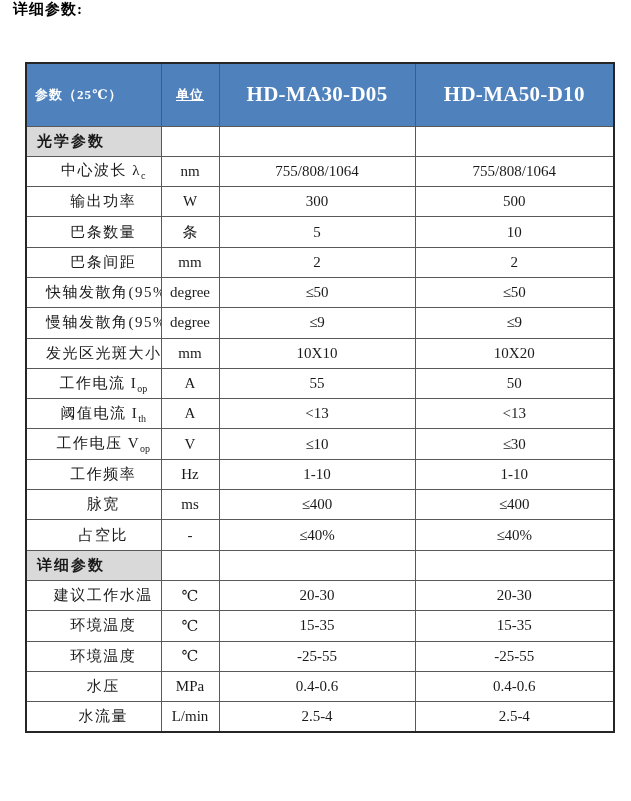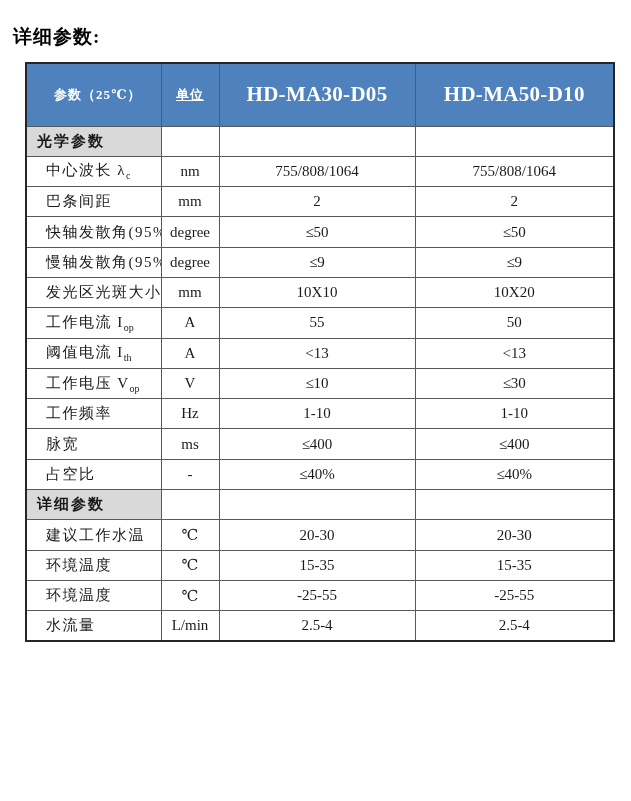--- a/index.html
+++ b/index.html
@@ -14,22 +14,22 @@
   html,body{width:631px;background:#ffffff;}
   body{
     position:relative;
     height:801px;
     font-family:"Liberation Serif","DejaVu Serif",serif;
     color:var(--text);
   }
   .page-title{
     position:absolute;
     left:13px;
-    top:24px;
-    font-size:19px;
+    top:0;
+    font-size:15px;
     font-weight:bold;
     letter-spacing:1px;
     color:#000;
   }
   table.spec{
     position:absolute;
     left:25px;
     top:62px;
     width:588px;
     border-collapse:collapse;
@@ -49,30 +49,30 @@
   thead tr{height:63px;}
   tbody tr{height:30.3px;}
   th{
     background:var(--header-bg);
     color:var(--header-text);
     font-weight:bold;
     text-align:center;
     vertical-align:middle;
   }
   th.param-header{
-    text-align:center;
+    text-align:left;
     padding-left:8px;
     font-size:13px;
     letter-spacing:1px;
     margin-top:10px;
   }
   th.unit-header{font-size:13px;letter-spacing:1px;text-decoration:underline;}
   th.model-header{font-size:21px;letter-spacing:.3px;}
   td.label-cell{
-    text-align:left;
+    text-align:center;
     padding-left:19px;
     letter-spacing:1.5px;
     margin-top:28px;
   }
   td.section-cell{
     background:var(--section-bg);
     font-weight:bold;
     text-align:left;
     padding-left:10px;
     letter-spacing:2px;
@@ -108,20 +108,32 @@
         <td class="value-cell"></td>
         <td class="value-cell"></td>
       </tr>
       <tr>
         <td class="label-cell">中心波长 λ<sub>c</sub></td>
         <td class="unit-cell">nm</td>
         <td class="value-cell">755/808/1064</td>
         <td class="value-cell">755/808/1064</td>
       </tr>
       <tr>
+        <td class="label-cell">输出功率</td>
+        <td class="unit-cell">W</td>
+        <td class="value-cell">300</td>
+        <td class="value-cell">500</td>
+      </tr>
+      <tr>
+        <td class="label-cell">巴条数量</td>
+        <td class="unit-cell">条</td>
+        <td class="value-cell">5</td>
+        <td class="value-cell">10</td>
+      </tr>
+      <tr>
         <td class="label-cell">巴条间距</td>
         <td class="unit-cell">mm</td>
         <td class="value-cell">2</td>
         <td class="value-cell">2</td>
       </tr>
       <tr>
         <td class="label-cell">快轴发散角(95%)</td>
         <td class="unit-cell">degree</td>
         <td class="value-cell">≤50</td>
         <td class="value-cell">≤50</td>
@@ -192,19 +204,25 @@
         <td class="value-cell">15-35</td>
         <td class="value-cell">15-35</td>
       </tr>
       <tr>
         <td class="label-cell">环境温度</td>
         <td class="unit-cell">℃</td>
         <td class="value-cell">-25-55</td>
         <td class="value-cell">-25-55</td>
       </tr>
       <tr>
+        <td class="label-cell">水压</td>
+        <td class="unit-cell">MPa</td>
+        <td class="value-cell">0.4-0.6</td>
+        <td class="value-cell">0.4-0.6</td>
+      </tr>
+      <tr>
         <td class="label-cell">水流量</td>
         <td class="unit-cell">L/min</td>
         <td class="value-cell">2.5-4</td>
         <td class="value-cell">2.5-4</td>
       </tr>
     </tbody>
 </table>
 
 </body></html>

